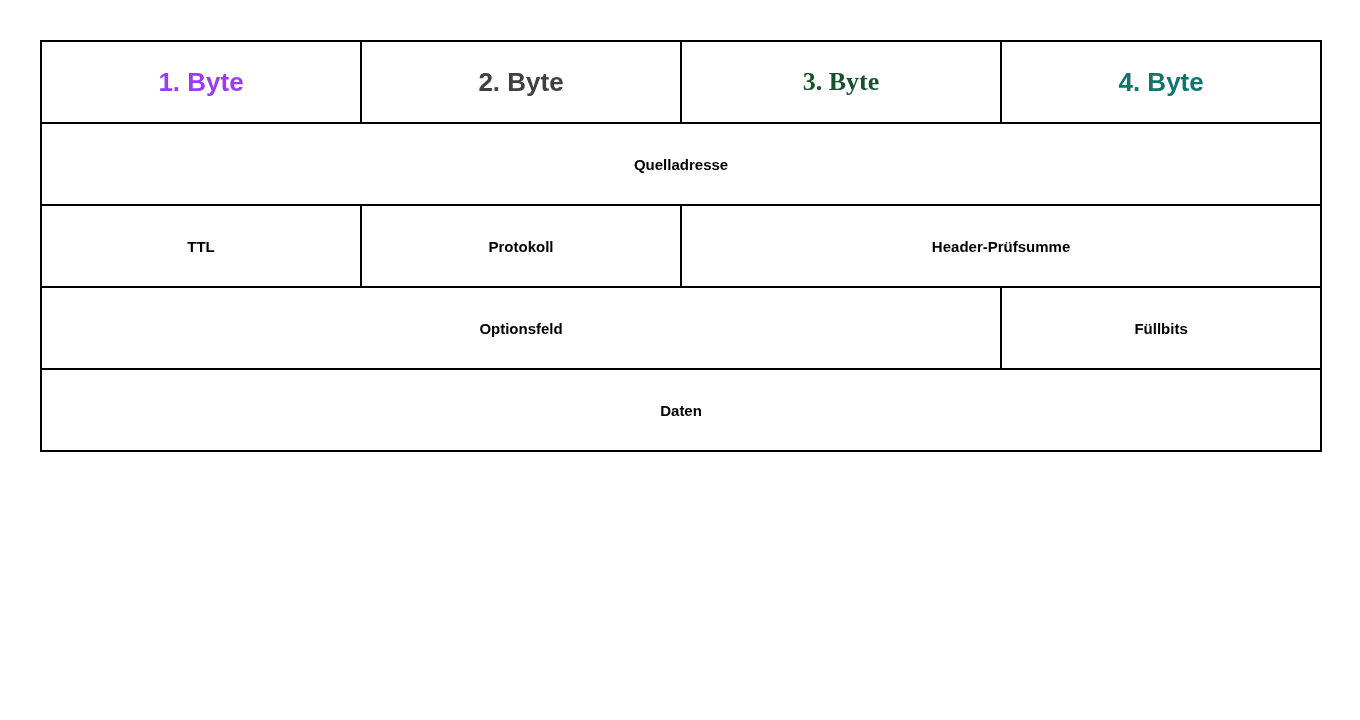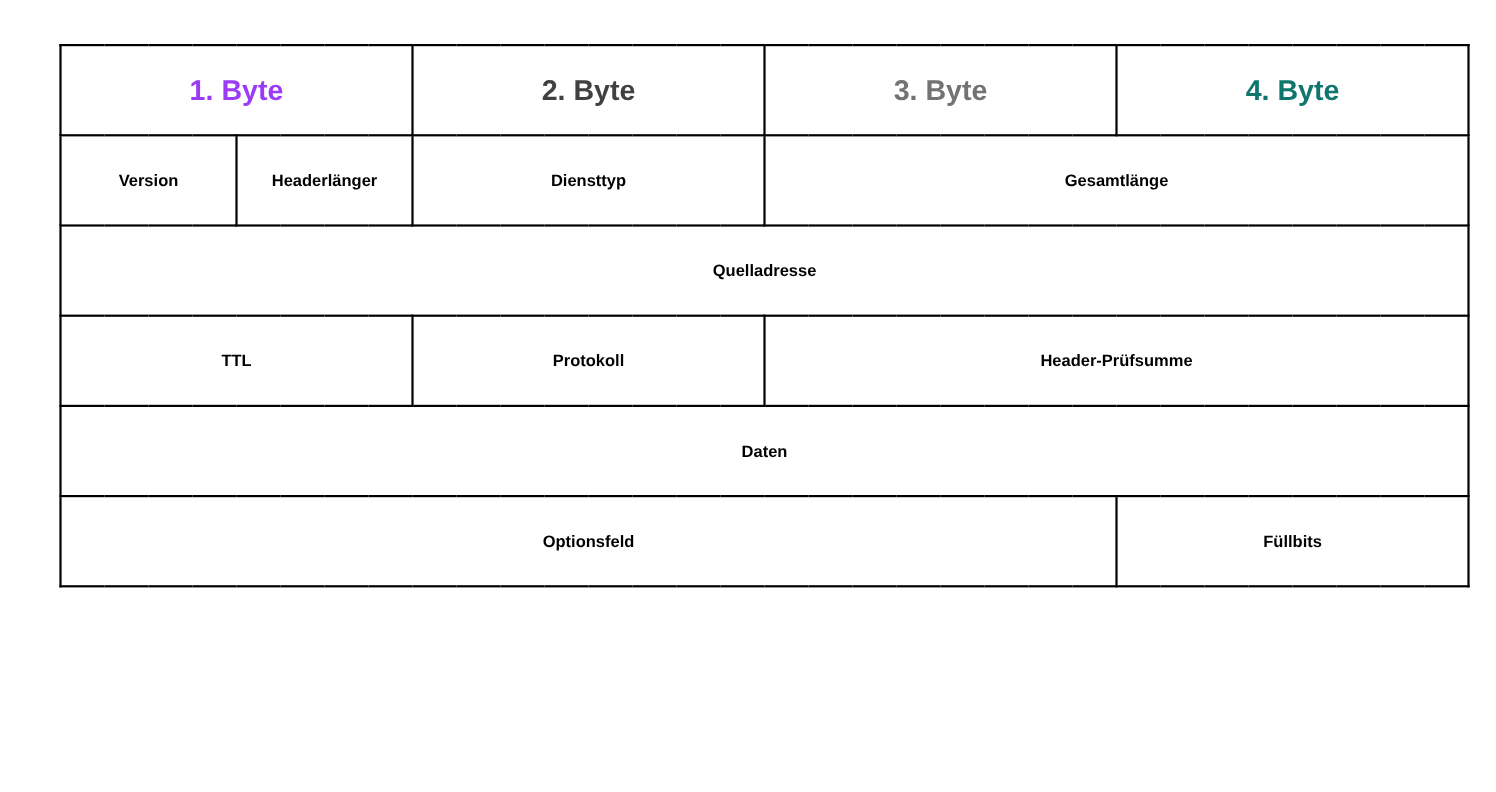--- a/index.html
+++ b/index.html
@@ -8,21 +8,20 @@
     background: #ffffff;
     width: 1360px;
     height: 720px;
     font-family: "Liberation Sans", sans-serif;
     overflow: hidden;
   }
   .diagram-wrap {
     position: absolute;
     left: 40px;
     top: 40px;
-    margin-left: 14px;
   }
   table.ip-header {
     border-collapse: collapse;
     table-layout: fixed;
     width: 1280px;
   }
   table.ip-header th,
   table.ip-header td {
     border: 2px solid #000000;
     height: 80px;
@@ -47,39 +46,33 @@
 
 <div class="diagram-wrap">
   <table class="ip-header">
     <colgroup>
       <col span="32" style="width:40px">
     </colgroup>
     <tbody>
       <tr>
         <th colspan="8" class="byte-header" style="color: rgb(155, 59, 245);">1. Byte</th>
         <th colspan="8" class="byte-header" style="color: #404040;">2. Byte</th>
-        <th colspan="8" class="byte-header" style="color: #737373;">3. Byte</th>
+        <th colspan="8" class="byte-header" style="color: #14532d; font-family: Liberation Serif, serif;">3. Byte</th>
         <th colspan="8" class="byte-header" style="color: #0f766e;">4. Byte</th>
-      </tr>
-      <tr>
-        <td colspan="4">Version</td>
-        <td colspan="4">Headerlänger</td>
-        <td colspan="8">Diensttyp</td>
-        <td colspan="16">Gesamtlänge</td>
       </tr>
       <tr>
         <td colspan="32">Quelladresse</td>
       </tr>
       <tr>
         <td colspan="8">TTL</td>
         <td colspan="8">Protokoll</td>
         <td colspan="16">Header-Prüfsumme</td>
       </tr>
       <tr>
-        <td colspan="32">Daten</td>
+        <td colspan="24">Optionsfeld</td>
+        <td colspan="8">Füllbits</td>
       </tr>
       <tr>
-        <td colspan="24">Optionsfeld</td>
-        <td colspan="8">Füllbits</td>
+        <td colspan="32">Daten</td>
       </tr>
     </tbody>
   </table>
 </div>
 
 </body></html>

